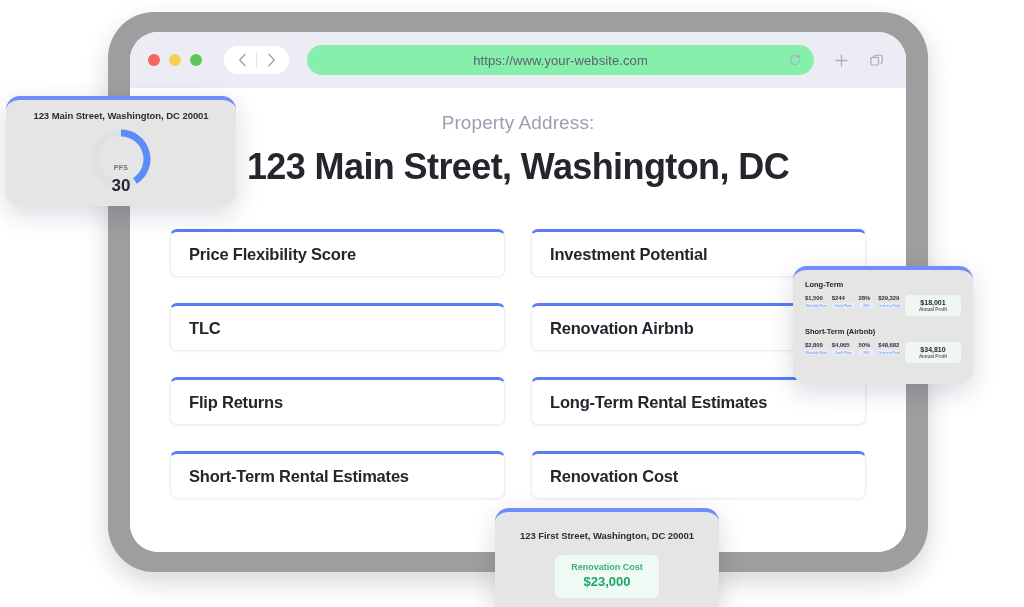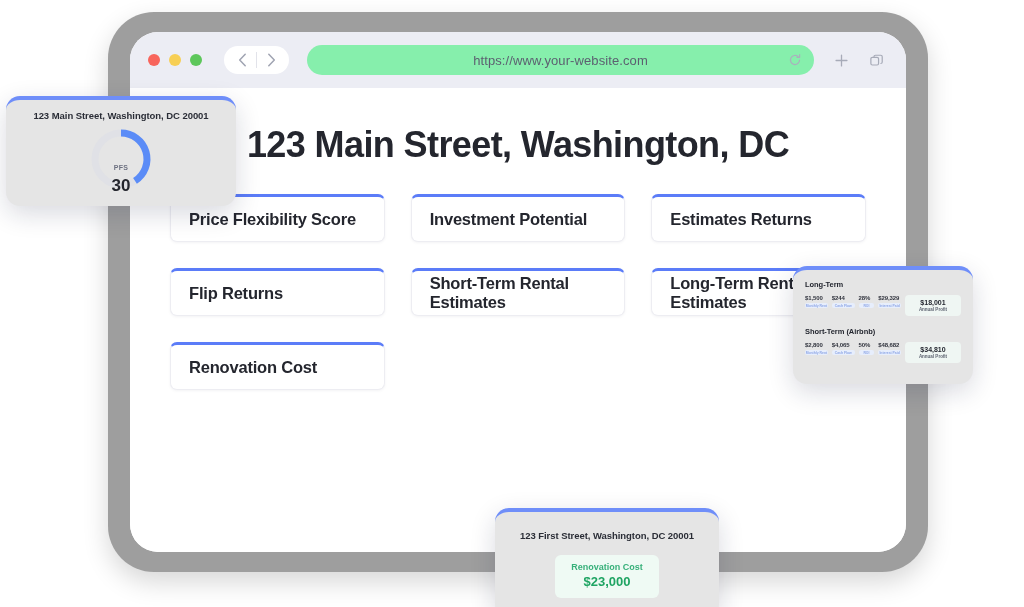--- a/index.html
+++ b/index.html
@@ -88,23 +88,23 @@
   .prop-title {
     text-align: center;
     font-size: 36px;
     font-weight: 700;
     color: #24262e;
     letter-spacing: -.6px;
     margin-top: 12px;
   }
 
   .acc-grid {
-    margin-top: 28px;
+    margin-top: 41px;
     display: grid;
-    grid-template-columns: 1fr 1fr 1fr;
+    grid-template-columns: 1fr 1fr;
     column-gap: 26px;
     row-gap: 26px;
   }
   .acc-item {
     background: #ffffff;
     border: 1px solid #ededf2;
     border-top: 3px solid #5b7cf8;
     border-radius: 7px;
     height: 48px;
     display: flex; align-items: center;
@@ -261,40 +261,44 @@
           <div class="tbicon">
             <svg width="15" height="15" viewBox="0 0 16 16" fill="none" aria-hidden="true">
               <rect x="2" y="4.6" width="8.2" height="8.2" rx="1.6" stroke="#a7abb8" stroke-width="1.3"></rect>
               <path d="M5.3 4.3V4a1.6 1.6 0 011.6-1.6h5.6A1.6 1.6 0 0114.1 4v5.6a1.6 1.6 0 01-1.6 1.6h-.3" stroke="#a7abb8" stroke-width="1.3"></path>
             </svg>
           </div>
         </div>
       </div>
 
       <div class="page">
+        <div class="prop-label">Property Address:</div>
         <h1 class="prop-title">123 Main Street, Washington, DC</h1>
 
         <div class="acc-grid">
           <div class="acc-item">
             <span>Price Flexibility Score</span>
           </div>
           <div class="acc-item">
             <span>Investment Potential</span>
           </div>
           <div class="acc-item">
-            <span>Estimates Returns</span>
+            <span>TLC</span>
+          </div>
+          <div class="acc-item">
+            <span>Renovation Airbnb</span>
           </div>
           <div class="acc-item">
             <span>Flip Returns</span>
           </div>
           <div class="acc-item">
+            <span>Long-Term Rental Estimates</span>
+          </div>
+          <div class="acc-item">
             <span>Short-Term Rental Estimates</span>
-          </div>
-          <div class="acc-item">
-            <span>Long-Term Rental Estimates</span>
           </div>
           <div class="acc-item">
             <span>Renovation Cost</span>
           </div>
         </div>
       </div>
 
     </div>
   </div>
 

